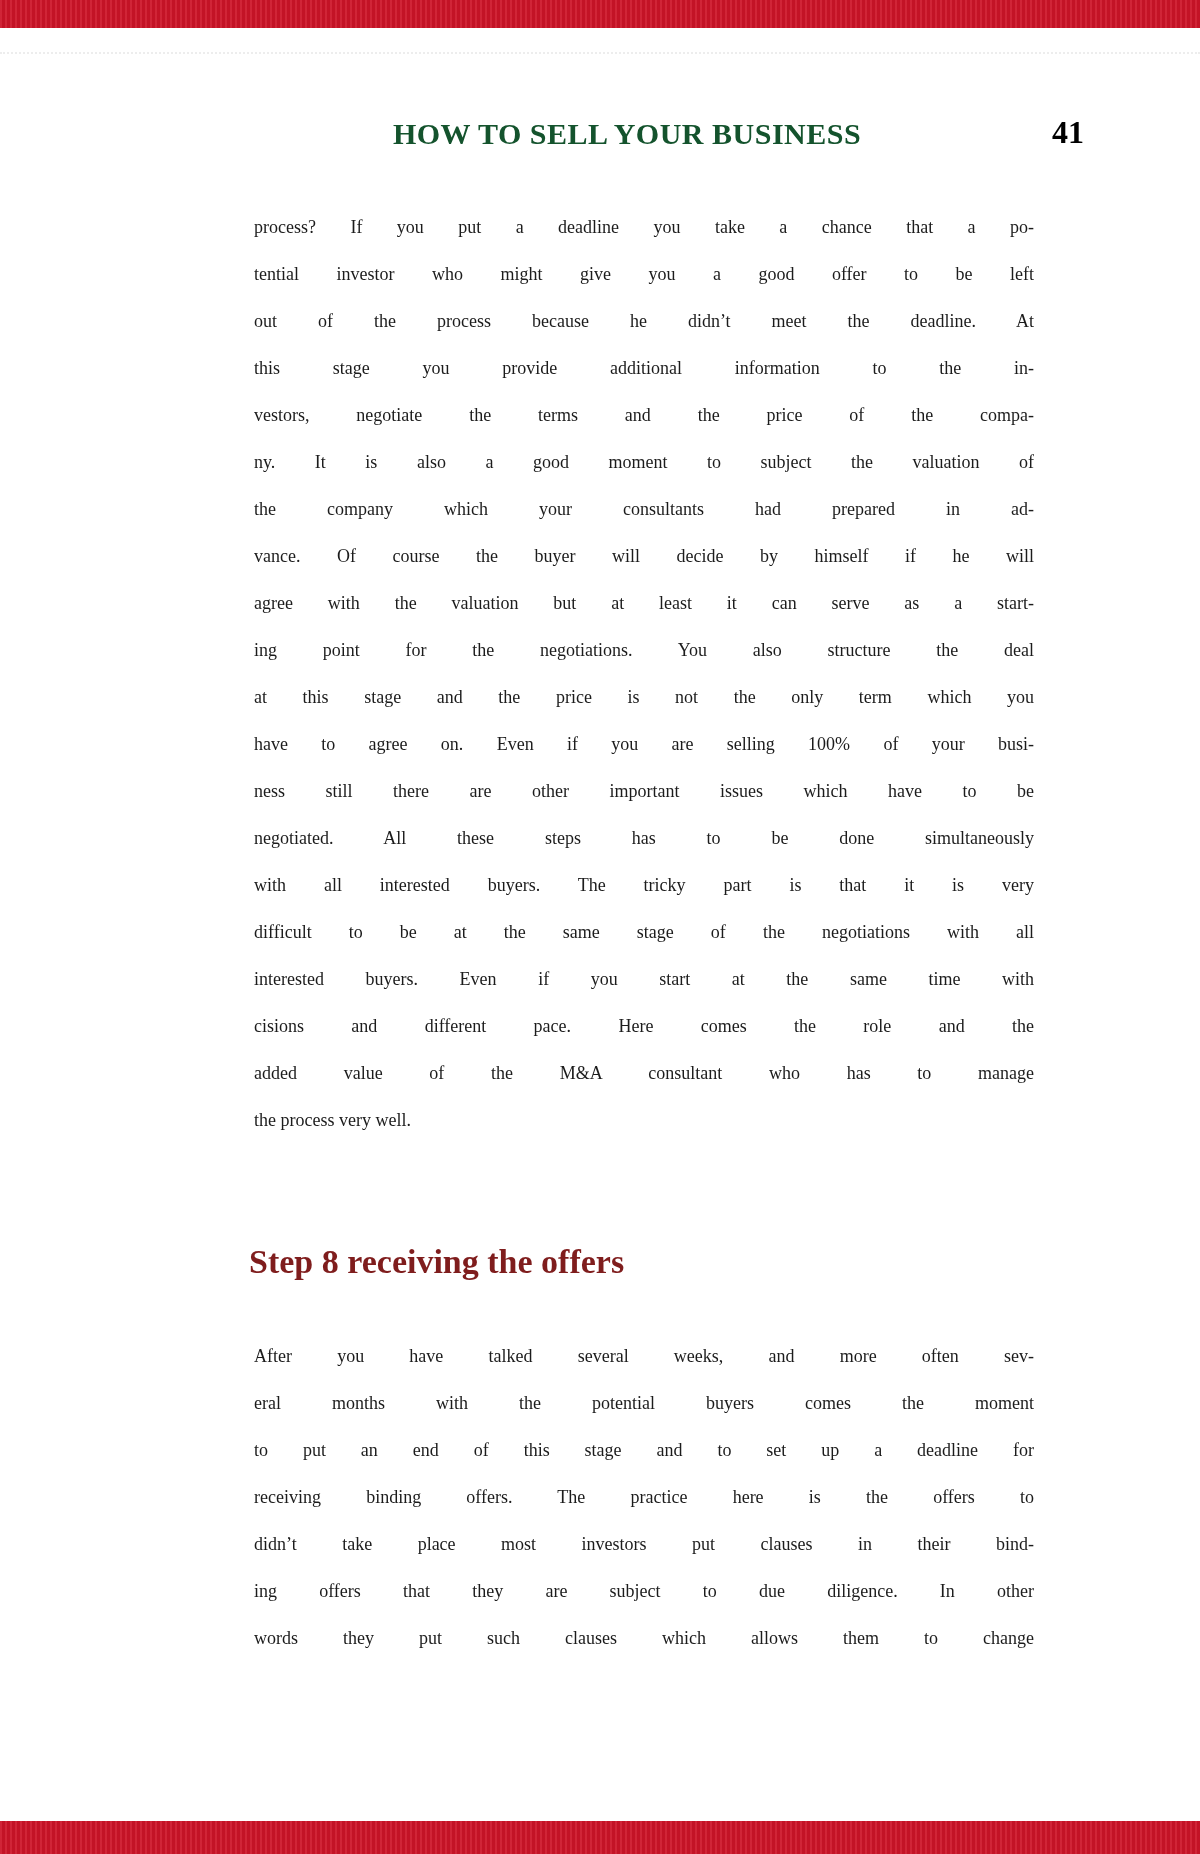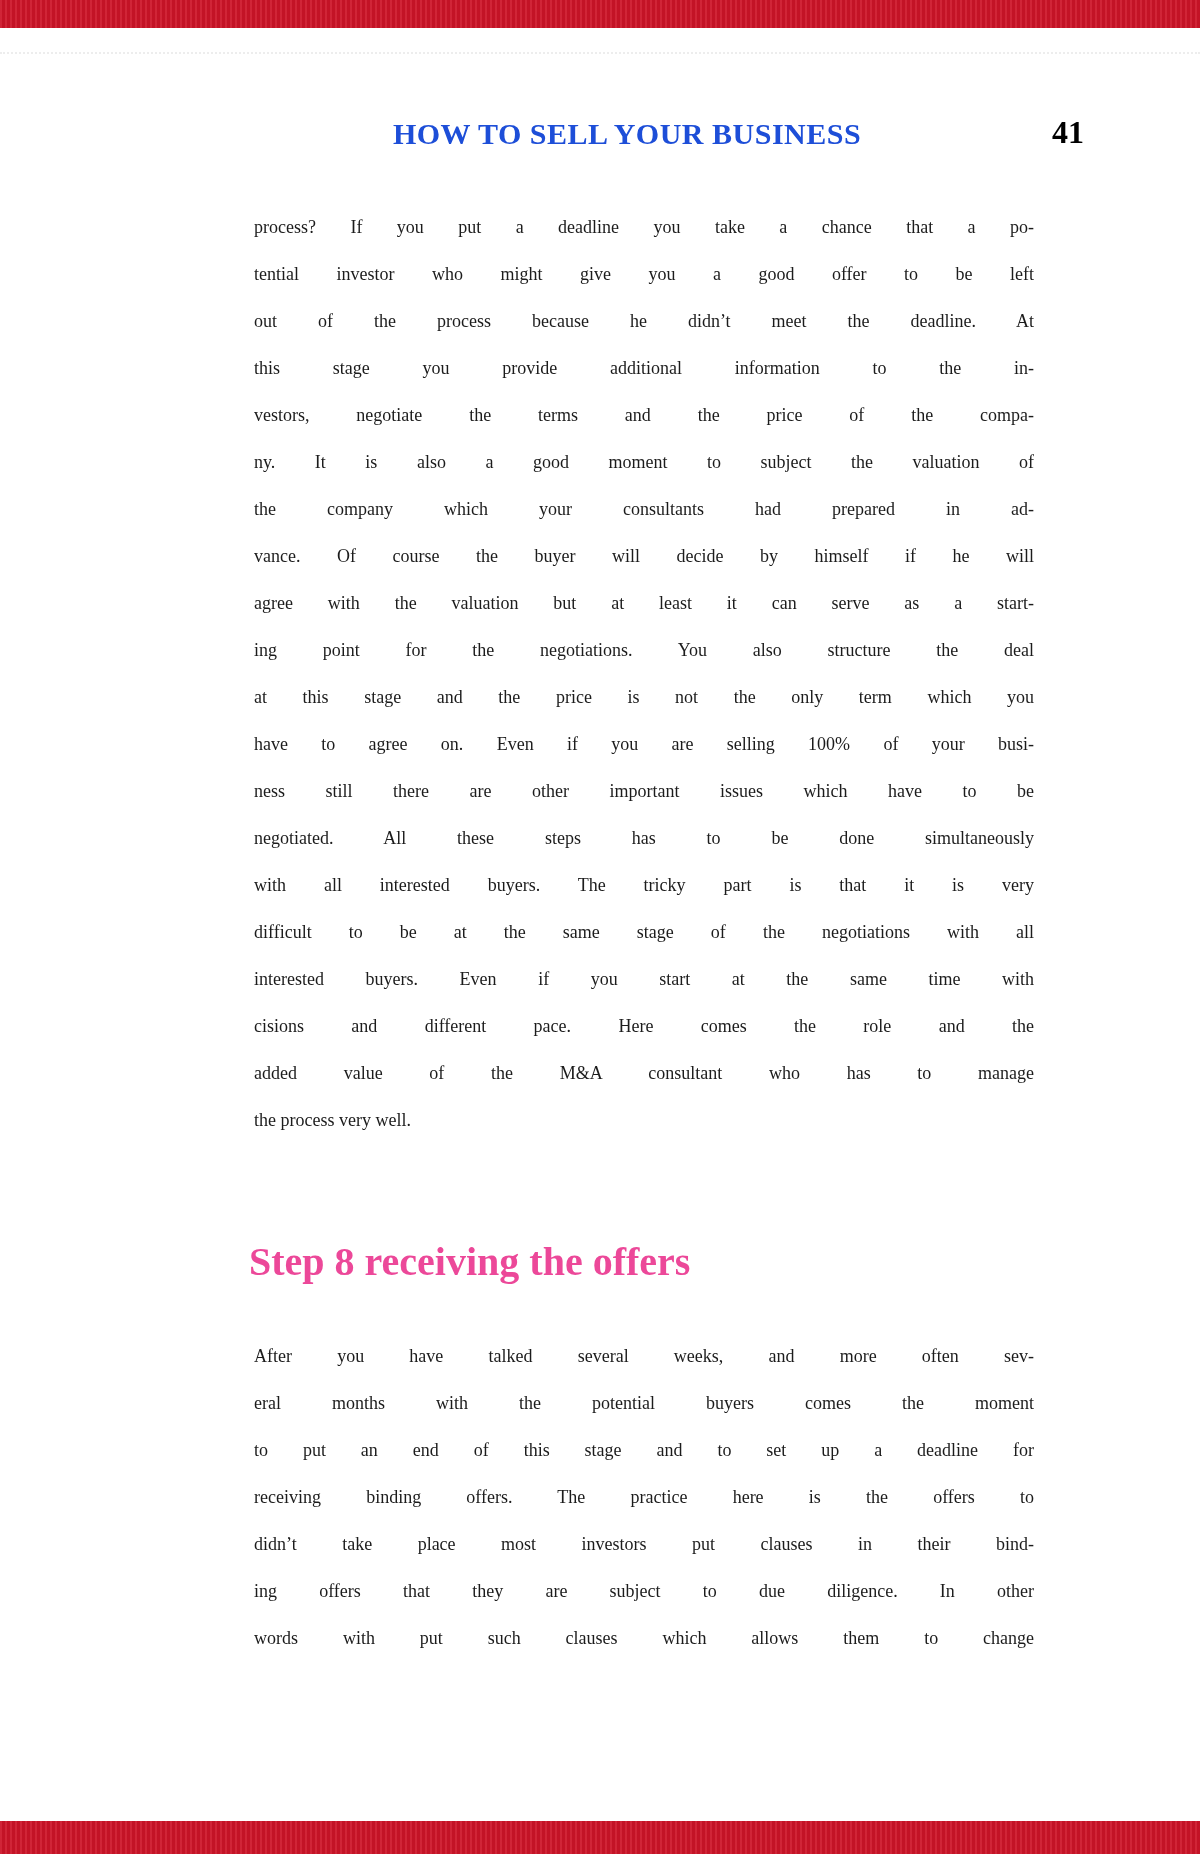--- a/index.html
+++ b/index.html
@@ -35,21 +35,21 @@
   .running-head {
     position: absolute;
     left: 237px;
     width: 780px;
     top: 112px;
     text-align: center;
     font-weight: bold;
     font-size: 30px;
     line-height: 44px;
     letter-spacing: 0.5px;
-    color: #1d4ed8;
+    color: #14532d;
   }
   .page-number {
     position: absolute;
     left: 1052px;
     top: 110px;
     font-weight: bold;
     font-size: 32px;
     line-height: 44px;
     color: #000000;
   }
@@ -70,24 +70,24 @@
   .para.endpara .textline:last-child {
     text-align-last: left;
   }
   .para.p1 { top: 204px; }
   .para.p2 { top: 1333px; }
   .section-heading {
     position: absolute;
     left: 249px;
     top: 1238px;
     width: 768px;
-    font-size: 40px;
+    font-size: 34px;
     line-height: 47px;
     font-weight: bold;
-    color: #ec4899;
+    color: #7f1d1d;
   }
 </style>
 </head>
 <body>
 
 <div class="redbar top"></div>
 <div class="scan-line top-artifact"></div>
 
 <div class="running-head">HOW TO SELL YOUR BUSINESS</div>
 
@@ -118,16 +118,16 @@
 
 <div class="section-heading">Step 8 receiving the offers</div>
 
 <div class="para p2">
     <div class="textline">After you have talked several weeks, and more often sev-</div>
     <div class="textline">eral months with the potential buyers comes the moment</div>
     <div class="textline">to put an end of this stage and to set up a deadline for</div>
     <div class="textline">receiving binding offers. The practice here is the offers to</div>
     <div class="textline">didn’t take place most investors put clauses in their bind-</div>
     <div class="textline">ing offers that they are subject to due diligence. In other</div>
-    <div class="textline">words with put such clauses which allows them to change</div>
+    <div class="textline">words they put such clauses which allows them to change</div>
   </div>
 
 <div class="redbar bottom"></div>
 
 </body></html>

